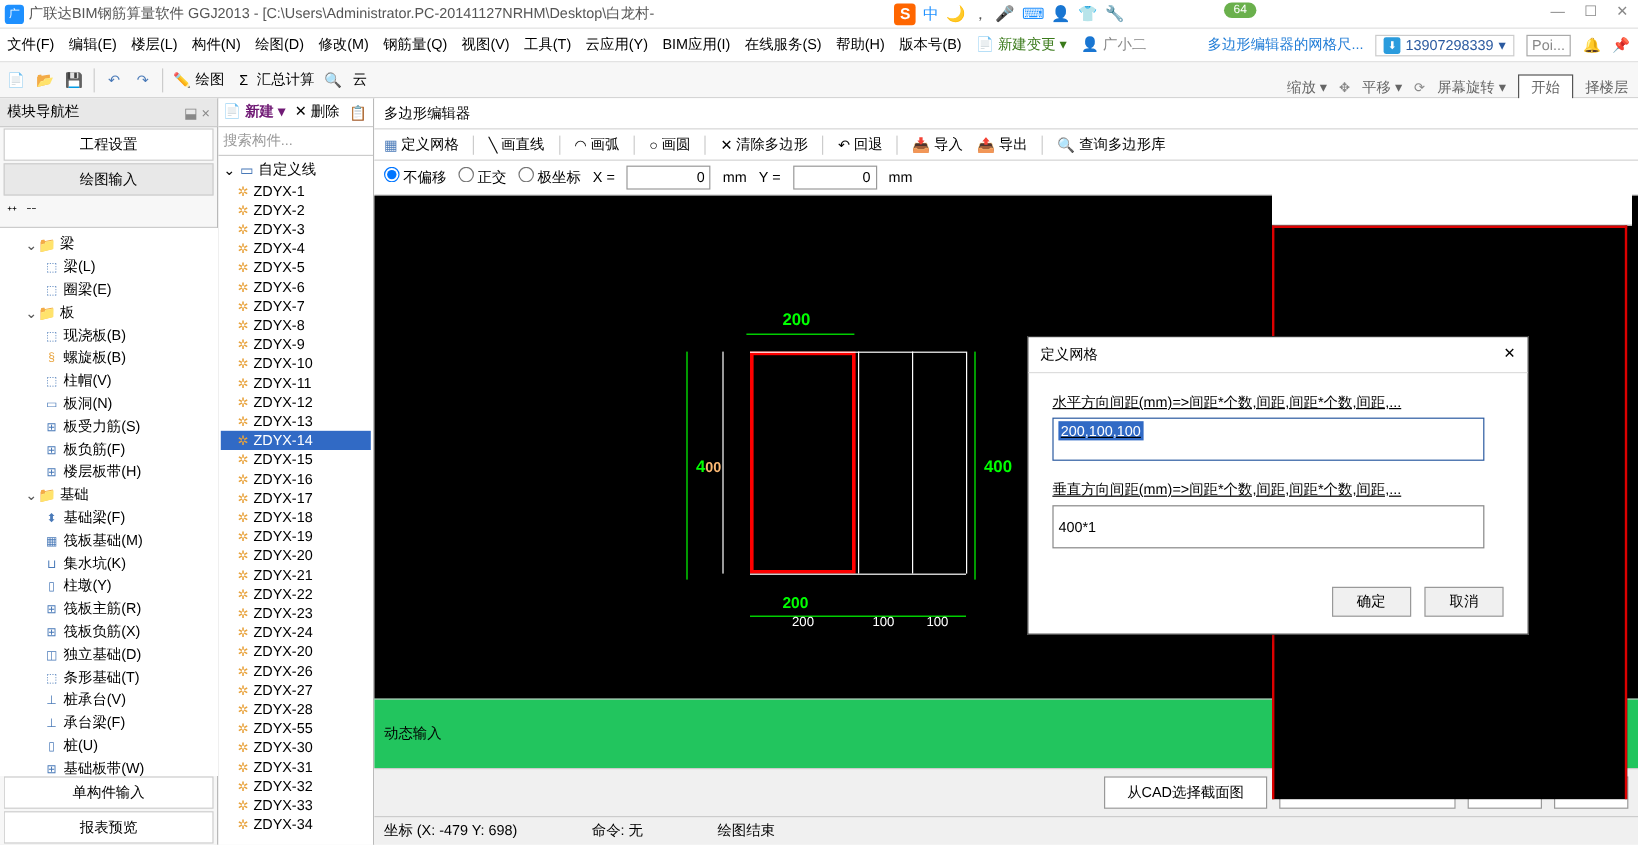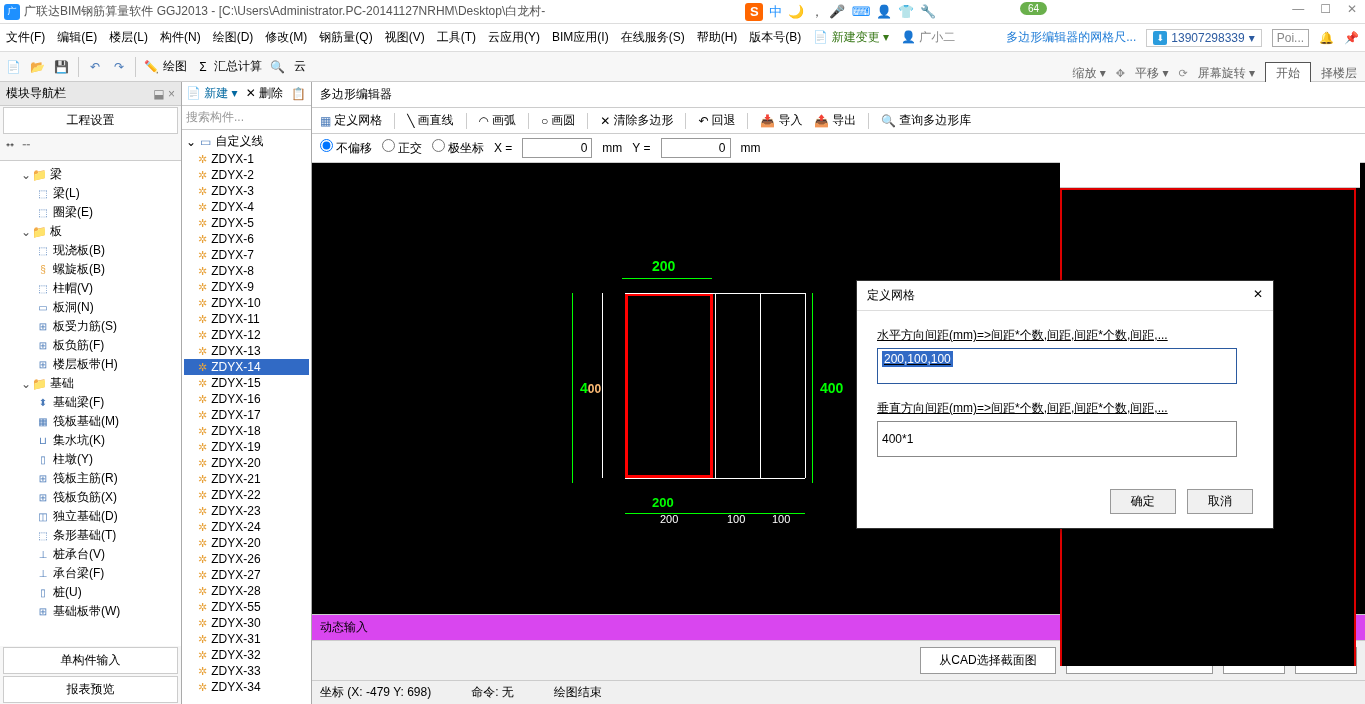--- a/index.html
+++ b/index.html
@@ -34,21 +34,21 @@
 .tree { flex:1; overflow-y:auto; background:#fff; padding:4px; }
 .tree-node { display:flex; align-items:center; padding:1px 0; cursor:pointer; }
 .tree-node .exp { width:12px; text-align:center; color:#555; }
 .tree-node .ico-folder { color:#e8a33d; margin-right:3px; }
 .tree-node .ico-item { width:14px;height:14px;margin-right:3px;display:inline-flex;align-items:center;justify-content:center;color:#4a7ab8;font-size:10px; }
 .tree-node.indent1 { padding-left:16px; }
 .tree-node.indent2 { padding-left:32px; }
 .left-bottom-sec { padding:4px 8px; border:1px solid #ccc; margin:1px 3px; text-align:center; background:#fff;}
 .mid-panel { width: 130px; border-right:1px solid #aaa; display:flex;flex-direction:column; background:#fff;}
 .mid-toolbar { padding:3px 4px; display:flex; gap:8px; border-bottom:1px solid #ccc; align-items:center;}
-.mid-toolbar .ico-new { color:#0369a1;}
+.mid-toolbar .ico-new { color:#701a75;font-weight:bold;}
 .search-row { padding:3px 4px; border-bottom:1px solid #ccc; color:#999;}
 .mid-tree { flex:1; overflow-y:auto; padding:2px;}
 .mid-tree .node { padding:1px 2px 1px 14px; display:flex;align-items:center;gap:4px;cursor:pointer;}
 .mid-tree .node.root { padding-left:2px;}
 .mid-tree .node .gear { color:#e8a33d; font-size:11px;}
 .mid-tree .node.selected { background:#316ac5; color:#fff; }
 .editor-area { flex:1; display:flex; flex-direction:column; position:relative; background:#fff;}
 .editor-title { padding:4px 8px; border-bottom:1px solid #ccc; background:#fff;}
 .editor-toolbar { padding:4px 8px; display:flex; gap:12px; align-items:center; border-bottom:1px solid #ccc; background:#fff;}
 .editor-toolbar .sep { width:1px;height:16px;background:#ccc;}
@@ -63,24 +63,24 @@
 .white-line { position:absolute; background:#fff;}
 .green-line { position:absolute; background:#0f0;}
 .dialog { position:absolute; background:#fff; border:1px solid #333; box-shadow:0 2px 8px rgba(0,0,0,0.3);}
 .dialog-title { padding:6px 10px; display:flex; justify-content:space-between; border-bottom:1px solid #ddd;}
 .dialog-body { padding:16px 20px;text-decoration:underline;}
 .dialog-body label { display:block; margin-bottom:4px;}
 .dialog-body input { width:360px; border:1px solid #888; padding:3px 4px; margin-bottom:16px;}
 .dialog-body .sel-text { background:#316ac5; color:#fff; padding:1px 2px;}
 .dialog-buttons { text-align:right; padding:0 20px 14px;}
 .dialog-buttons button { padding:3px 20px; margin-left:8px; border:1px solid #999; background:#f0f0f0; cursor:pointer;}
-.bottom-input-bar { background:#d946ef; padding:4px 8px; border-top:1px solid #ccc;}
+.bottom-input-bar { background:#22c55e; padding:20px 8px; border-top:1px solid #ccc;}
 .bottom-action-bar { background:#f0f0f0; padding:6px 8px; border-top:1px solid #ccc; display:flex; gap:10px; justify-content:flex-end;}
 .bottom-action-bar button { padding:4px 18px; border:1px solid #999; background:#fff; cursor:pointer;}
-.status-bar { background:#f0f0f0; padding:3px 8px; border-top:1px solid #ccc; display:flex; gap:40px;}
+.status-bar { background:#f0f0f0; padding:3px 8px; border-top:1px solid #ccc; display:flex; gap:62px;}
 .right-black { position:absolute; left:1060px; top:188px; width:296px; height:478px; background:#000; border-top:2px solid #d00; border-left:2px solid #d00; border-right:2px solid #d00;}
 .right-strip { position:absolute; left:1060px; top:148px; width:300px;height:40px; background:#fff; border-bottom:1px solid #ccc;}
 .top-right-row { position:absolute; right:8px; top:62px; display:flex;gap:10px;align-items:center;color:#666;font-size:12px;}
 .top-right-row .start-btn { border:1px solid #555; padding:2px 10px; background:#fff;text-align:center;}
 .small-ico { font-size:11px; color:#888;}
 </style>
 </head>
 <body>
 
 <div class="titlebar">
@@ -162,20 +162,21 @@
 </div>
 
 <div class="main">
 
   <div class="left-panel">
     <div class="panel-header">
       <span>模块导航栏</span>
       <span style="color:#888">⬓ ×</span>
     </div>
     <div class="panel-section">工程设置</div>
+    <div class="panel-section active">绘图输入</div>
     <div class="small-icons-row">
       <span>⁺⁺</span>
       <span>⁻⁻</span>
     </div>
     <div class="tree">
       <div class="tree-node indent1">
           <span class="exp">⌄</span>
           <span class="ico-folder">📁</span>
           <span>梁</span>
         </div>

